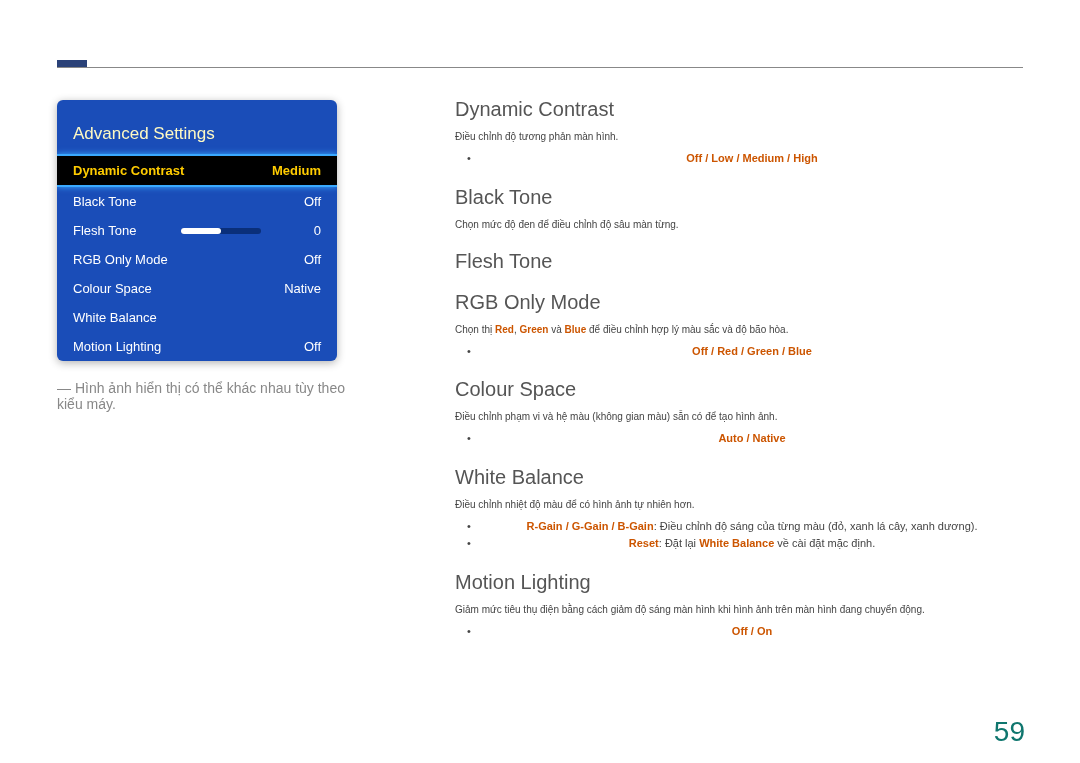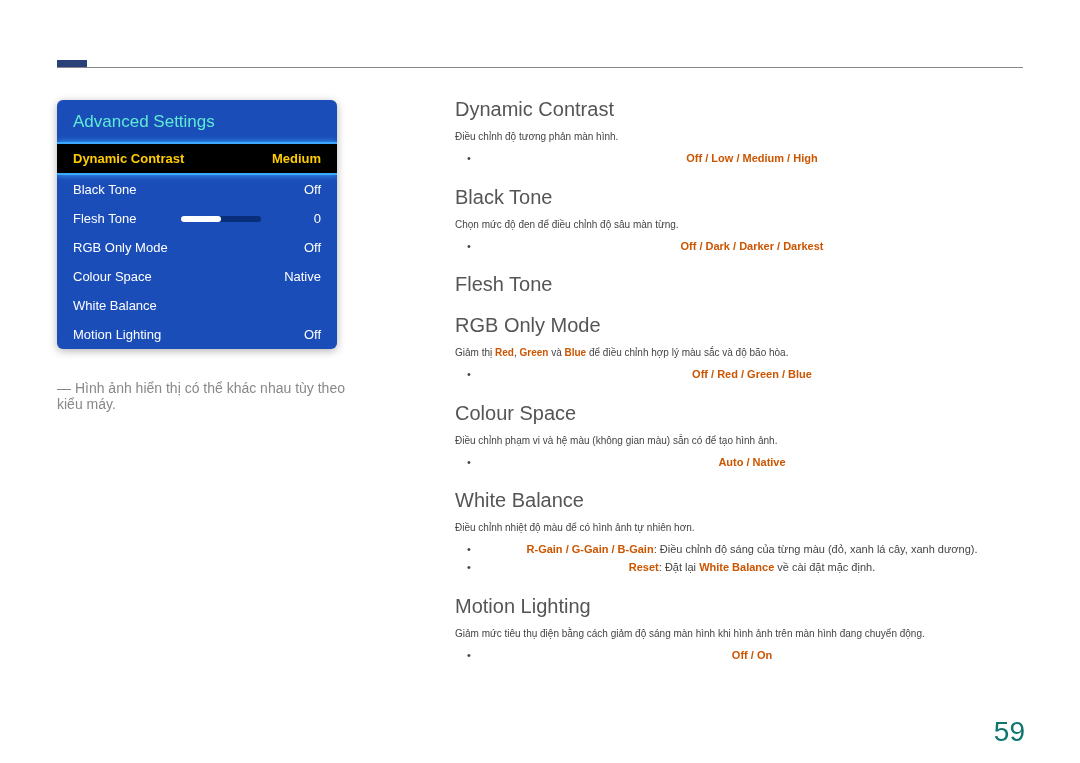--- a/index.html
+++ b/index.html
@@ -35,23 +35,23 @@
       position: absolute;
       top: 100px;
       left: 57px;
       width: 280px;
       background: #1a4db8;
       border-radius: 6px;
       overflow: hidden;
       box-shadow: 0 2px 8px rgba(0,0,0,0.3);
     }
     .osd-title {
-      color: #5eead4;
+      color: #fef9c3;
       font-size: 17px;
-      padding: 12px 16px 10px;
+      padding: 24px 16px 10px;
       font-weight: 400;
     }
     .osd-item {
       display: flex;
       justify-content: space-between;
       align-items: center;
       padding: 7px 16px;
       color: #ffffff;
       font-size: 13px;
       font-weight: 400;
@@ -216,33 +216,30 @@
     <h2 class="section-title">Dynamic Contrast</h2>
     <p class="section-desc">Điều chỉnh độ tương phản màn hình.</p>
     <ul class="bullet-list">
       <li><span class="hl">Off / Low / Medium / High</span></li>
     </ul>
   </div>
 
   <div class="section">
     <h2 class="section-title">Black Tone</h2>
     <p class="section-desc">Chọn mức độ đen để điều chỉnh độ sâu màn từng.</p>
-    <ul class="bullet-list">
-      <li><span class="hl">Off / Dark / Darker / Darkest</span></li>
-    </ul>
   </div>
 
   <div class="section">
     <h2 class="section-title">Flesh Tone</h2>
   </div>
 
   <div class="section">
     <h2 class="section-title">RGB Only Mode</h2>
     <p class="section-desc">
-      <span>Giảm thị </span><span class="hl">Red</span><span>, </span><span class="hl">Green</span><span> và </span><span class="hl">Blue</span><span> để điều chỉnh hợp lý màu sắc và độ bão hòa.</span>
+      <span>Chọn thị </span><span class="hl">Red</span><span>, </span><span class="hl">Green</span><span> và </span><span class="hl">Blue</span><span> để điều chỉnh hợp lý màu sắc và độ bão hòa.</span>
     </p>
     <ul class="bullet-list">
       <li><span class="hl">Off / Red / Green / Blue</span></li>
     </ul>
   </div>
 
   <div class="section">
     <h2 class="section-title">Colour Space</h2>
     <p class="section-desc">Điều chỉnh phạm vi và hệ màu (không gian màu) sẵn có để tạo hình ảnh.</p>
     <ul class="bullet-list">

